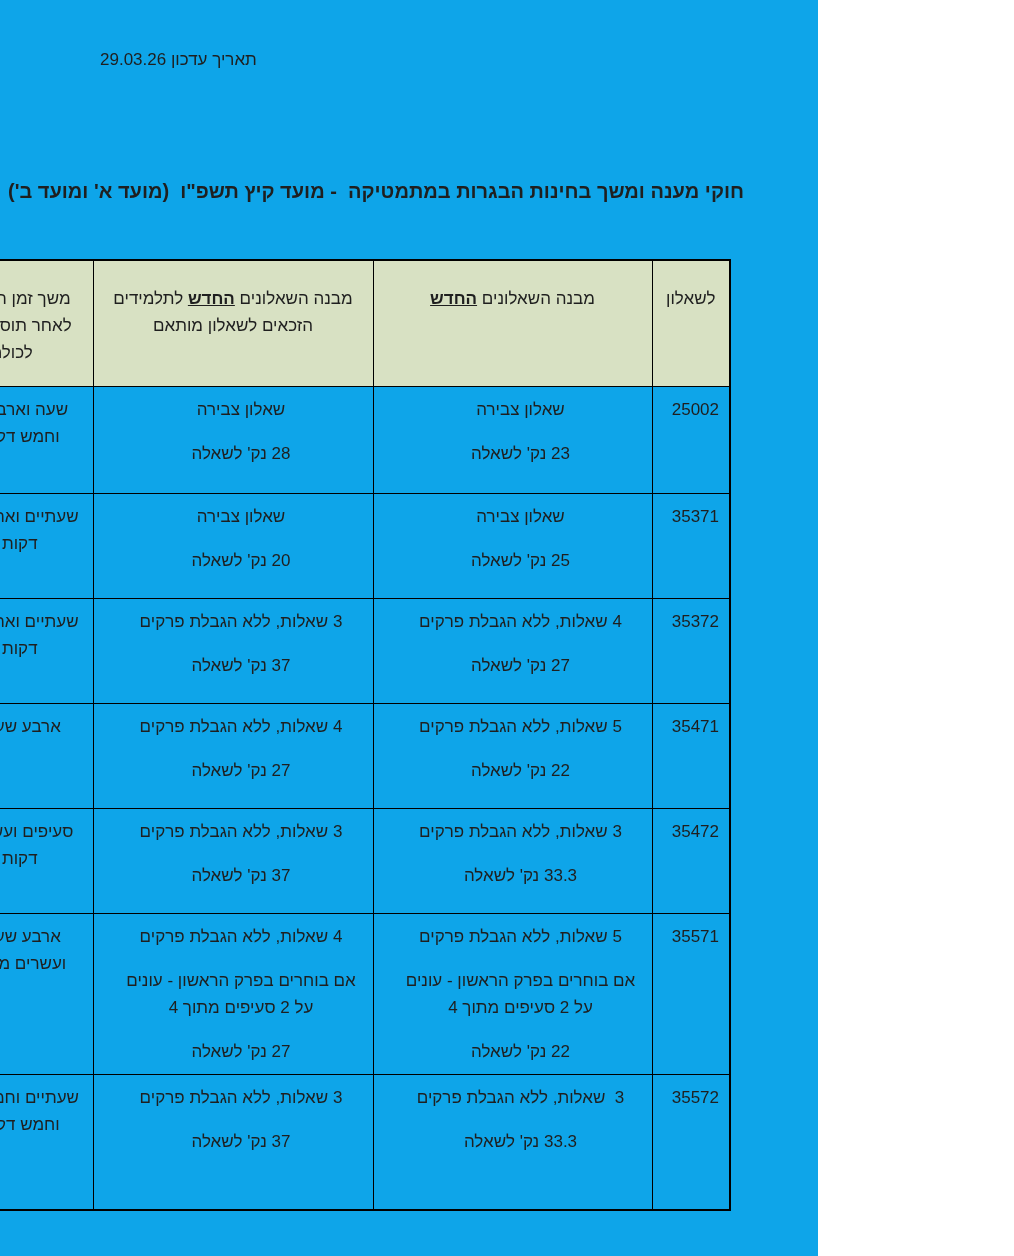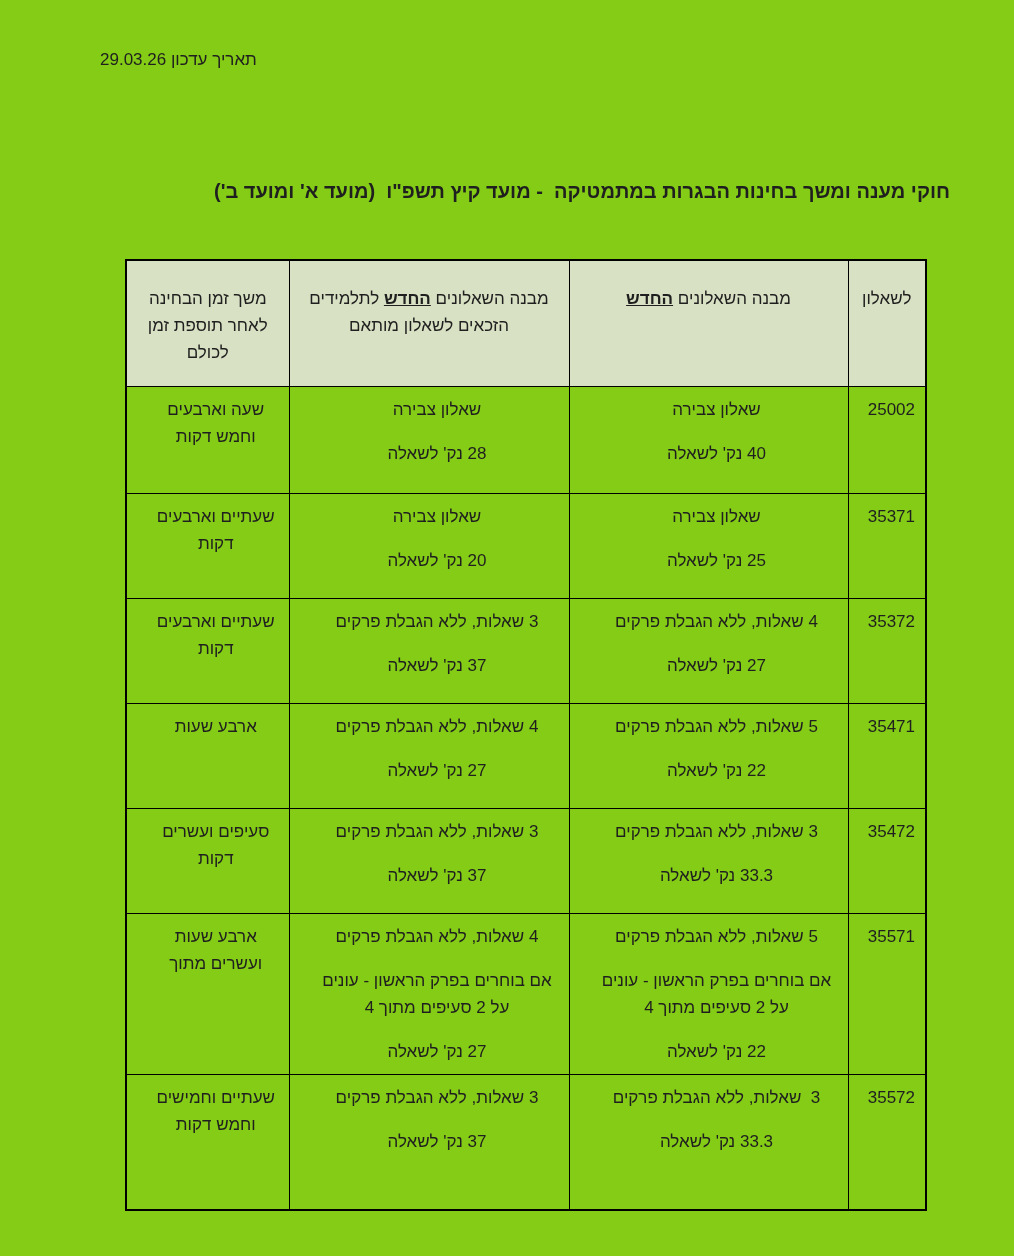--- a/index.html
+++ b/index.html
@@ -4,37 +4,37 @@
 <style>
   * { box-sizing: border-box; }
   html, body {
     margin: 0; padding: 0;
     background: #ffffff;
     font-family: "Liberation Sans", "DejaVu Sans", sans-serif;
     color: #1f1f1f;
   }
   .page {
     position: relative;
-    width: 1014px;
+    width: 818px;
     height: 1256px;
-    background: #84cc16;
+    background: #0ea5e9;
     overflow: hidden;
     direction: rtl;
   }
   .update-date {
     position: absolute;
     left: 100px;
     top: 50px;
     font-size: 17px;
     direction: rtl;
     white-space: pre;
   }
   .doc-title {
     position: absolute;
-    right: 64px;
+    right: 74px;
     top: 167px;
     font-size: 20px;
     font-weight: 700;
     direction: rtl;
     white-space: pre;
   }
   table.rules-table {
     position: absolute;
     top: 259px;
     right: 87px;
@@ -104,21 +104,21 @@
         <th style="background: rgb(216, 225, 195);">משך זמן הבחינה לאחר תוספת זמן לכולם</th>
       </tr>
     </thead>
     <tbody id="rows-body">
         <tr>
           <td>
             <div class="par">25002</div>
           </td>
           <td>
             <div class="par">שאלון צבירה</div>
-            <div class="par">40 נק' לשאלה</div>
+            <div class="par">23 נק' לשאלה</div>
           </td>
           <td>
             <div class="par">שאלון צבירה</div>
             <div class="par">28 נק' לשאלה</div>
           </td>
           <td>
             <div class="par">שעה וארבעים וחמש דקות</div>
           </td>
         </tr>
         <tr>

